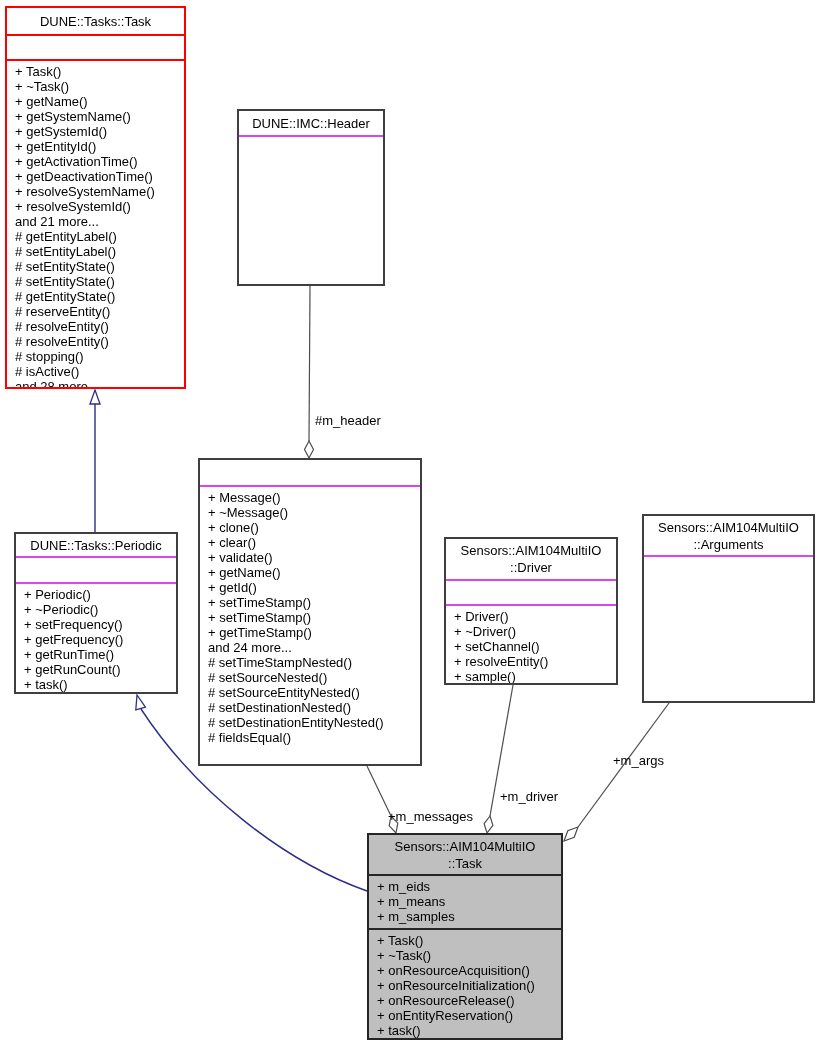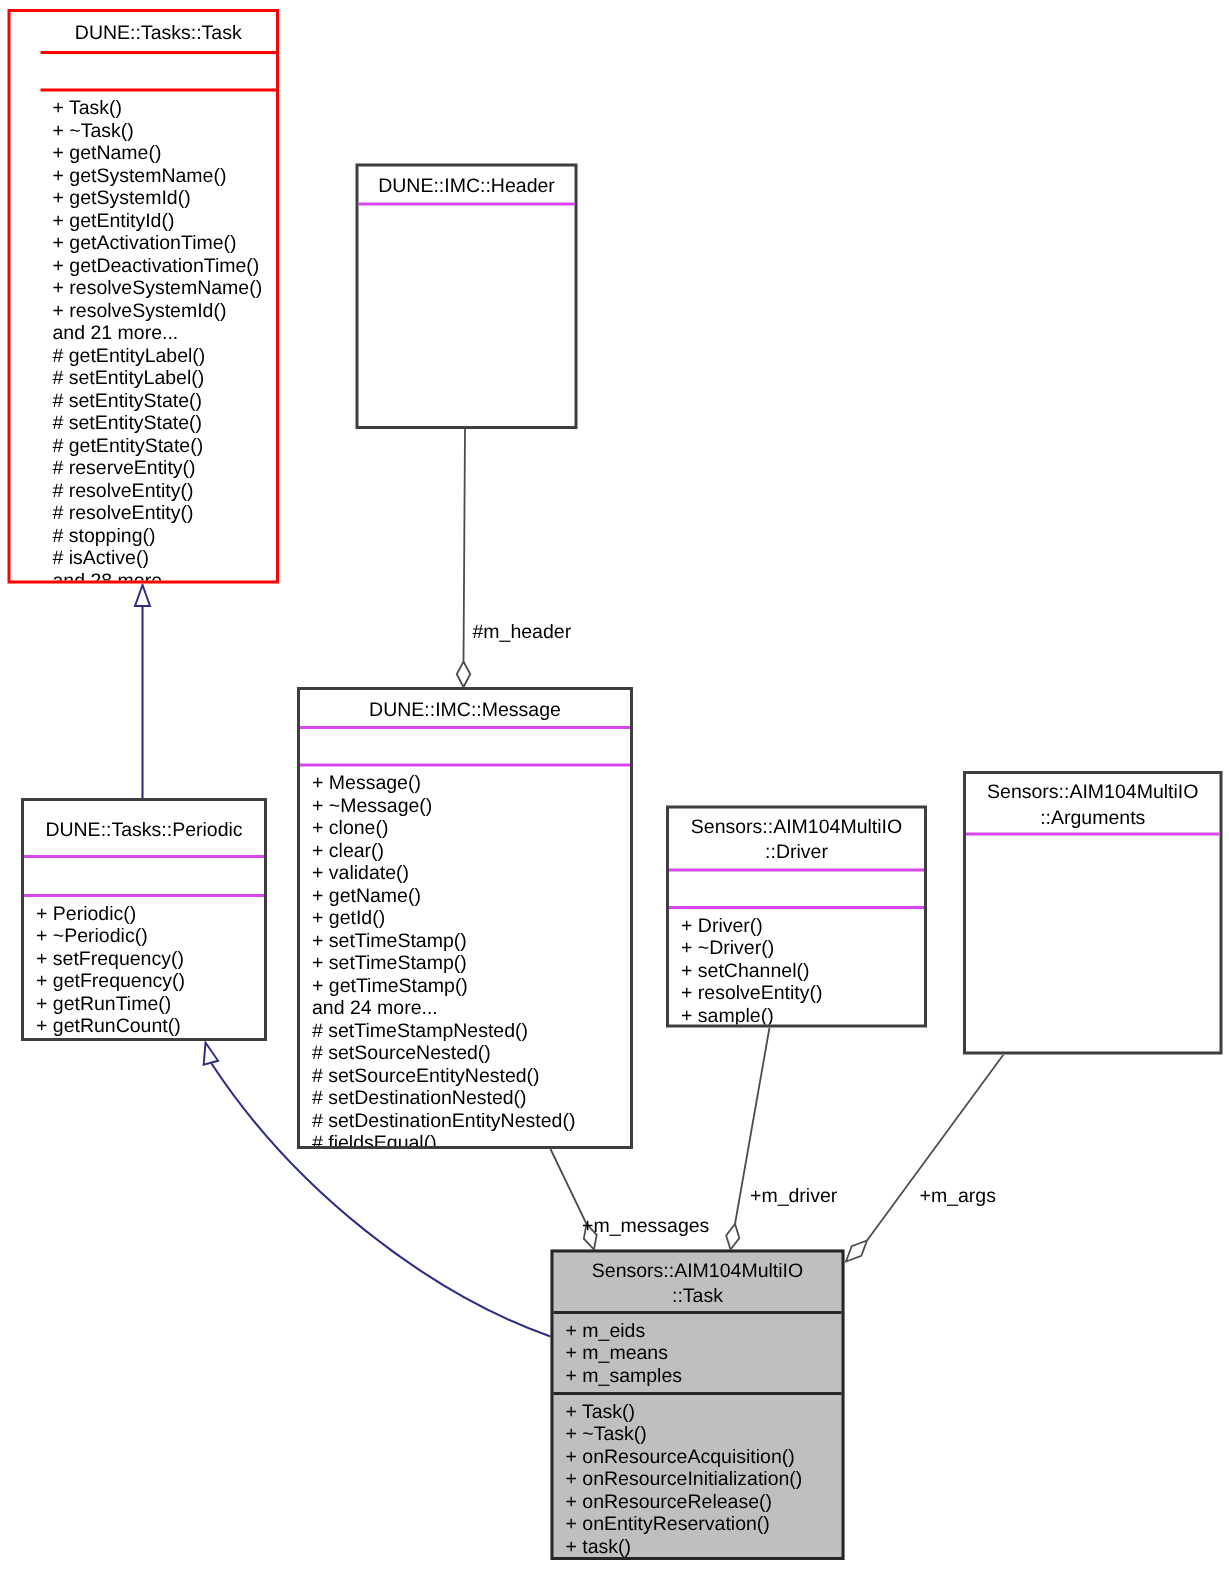--- a/index.html
+++ b/index.html
@@ -16,21 +16,21 @@
   .uml-box{
     position:absolute;
     box-sizing:border-box;
     background:#ffffff;
     border:2px solid #3f3f3f;
     display:flex;flex-direction:column;
     cursor:pointer;
   }
   .uml-box .sec{box-sizing:border-box;overflow:hidden;}
   .uml-box .sec + .sec{border-top:2px solid #d946ef;}
-  .uml-box.red{border-color:#fe0000;padding-left:20px;}
+  .uml-box.red{border-color:#fe0000;}
   .uml-box.red .sec + .sec{border-top-color:#fe0000;}
   .uml-box.gray{background:#bfbfbf;border-color:#262626;}
   .uml-box.gray .sec + .sec{border-top-color:#262626;}
 
   .title{
     text-align:center;
     display:flex;flex-direction:column;justify-content:center;
     line-height:17px;white-space:nowrap;
   }
   .title span:empty{display:none;}
@@ -39,35 +39,35 @@
   .methods{flex:1;}
 
   
   #box-task-red   {left:5px;  top:6px;  width:181px;height:383px;}
   #box-task-red .title{height:26px;} #box-task-red .attrs{height:25px;}
   #box-header     {left:237px;top:109px;width:148px;height:177px;}
   #box-header .title{height:24px;} #box-header .attrs{height:129px;}
   #box-message    {left:198px;top:458px;width:224px;height:308px;}
   #box-message .title{height:24px;} #box-message .attrs{height:25px;}
   #box-periodic   {left:14px; top:532px;width:164px;height:162px;}
-  #box-periodic .title{height:36px;text-align:center;} #box-periodic .attrs{height:26px;}
+  #box-periodic .title{height:22px;text-align:center;} #box-periodic .attrs{height:26px;}
   #box-driver     {left:444px;top:537px;width:174px;height:148px;}
   #box-driver .title{height:40px;} #box-driver .attrs{height:25px;}
   #box-arguments  {left:642px;top:514px;width:173px;height:189px;}
   #box-arguments .title{height:39px;} #box-arguments .attrs{height:128px;}
   #box-task-gray  {left:367px;top:833px;width:196px;height:207px;}
   #box-task-gray .title{height:39px;} #box-task-gray .attrs{height:54px;}
 
   .edge-label{
     position:absolute;color:#000000;line-height:15px;white-space:nowrap;
   }
   #lbl-m-header  {left:315px;top:413px;}
   #lbl-m-messages{left:388px;top:789px;margin-top:20px;}
   #lbl-m-driver  {left:500px;top:789px;}
-  #lbl-m-args    {left:613px;top:789px;}
+  #lbl-m-args    {left:613px;top:753px;}
 </style>
 </head>
 <body>
 
 <div class="canvas">
 
   <svg class="edges" width="819" height="1048">
 
     <path d="M95,532 L95,404" stroke="#2d2d86" stroke-width="1.4" fill="none"></path>
     <polygon points="95,390 90,404 100,404" fill="#ffffff" stroke="#2d2d86" stroke-width="1.3"></polygon>
@@ -120,23 +120,20 @@
   </div>
 
   <div class="uml-box" id="box-header">
     <div class="sec title">
       <span>DUNE::IMC::Header</span>
     </div>
     <div class="sec methods"></div>
   </div>
 
   <div class="uml-box" id="box-message">
-    <div class="sec title">
-      <span>DUNE::IMC::Message</span>
-    </div>
     <div class="sec attrs"></div>
     <div class="sec methods">
         <div class="member">+ Message()</div>
         <div class="member">+ ~Message()</div>
         <div class="member">+ clone()</div>
         <div class="member">+ clear()</div>
         <div class="member">+ validate()</div>
         <div class="member">+ getName()</div>
         <div class="member">+ getId()</div>
         <div class="member">+ setTimeStamp()</div>

